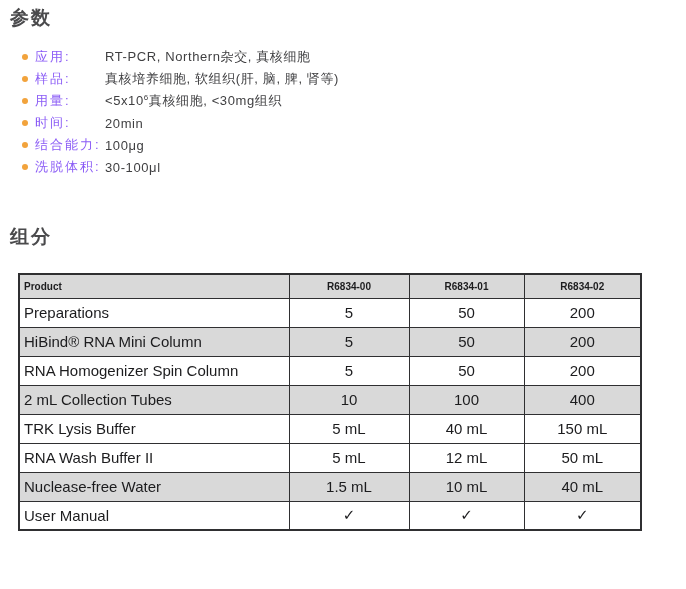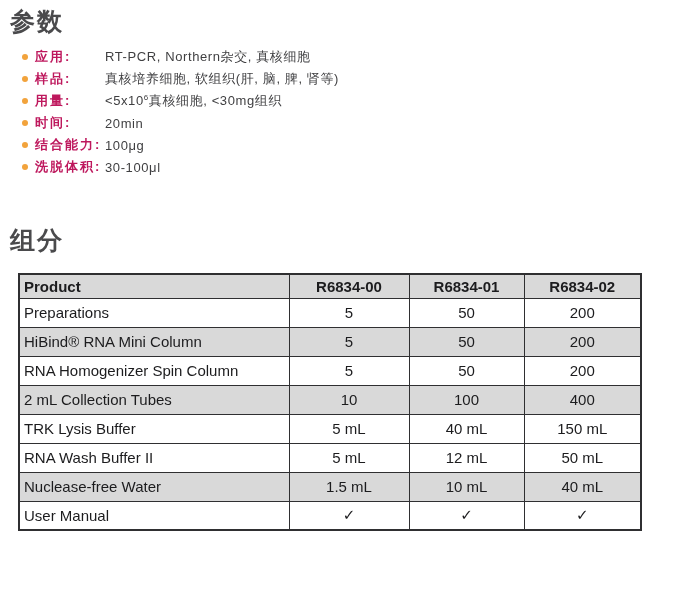--- a/index.html
+++ b/index.html
@@ -10,21 +10,21 @@
     font-family: "Liberation Sans", "DejaVu Sans", sans-serif;
     color: #3d3d3f;
     overflow: hidden;
   }
   .page { position: relative; width: 686px; height: 589px; }
 
   .section-title {
     position: absolute;
     left: 10px;
     margin: 0;
-    font-size: 25px;
+    font-size: 19px;
     font-weight: bold;
     color: #4a4a4c;
     letter-spacing: 2px;
   }
   #params-title { top: 5px; }
   #components-title { top: 224px; }
 
   .param-list {
     position: absolute;
     top: 46px; left: 0;
@@ -43,22 +43,21 @@
     width: 6px; height: 6px;
     border-radius: 50%;
     background: #f2a33c;
     margin-left: 22px;
     margin-right: 7px;
   }
   .param-label {
     flex: none;
     width: 70px;
     letter-spacing: 2px;
-    color: #be185d;
-    font-weight: bold;
+    color: #8b5cf6;
   }
   .param-value { letter-spacing: 0.6px; white-space: nowrap; }
   .param-value sup { font-size: 8px; line-height: 0; }
 
   .comp-table {
     position: absolute;
     top: 273px; left: 18px;
     width: 622px;
     border-collapse: collapse;
     table-layout: fixed;
@@ -67,21 +66,21 @@
     color: #1c1c1e;
   }
   .comp-table th, .comp-table td {
     border: 1px solid #2f2f31;
     padding: 0;
     vertical-align: middle;
     text-align: center;
     overflow: hidden;
     white-space: nowrap;
   }
-  .comp-table th { height: 24px; font-size: 15px; font-weight: bold; background: #d9d9d9; }
+  .comp-table th { height: 24px; font-size: 10px; font-weight: bold; background: #d9d9d9; }
   .comp-table td { height: 29px; }
   .comp-table th.product-col, .comp-table td.product-col {
     text-align: left;
     padding-left: 4px;
   }
   .comp-table tr.shaded td { background: #d9d9d9; }
   .checkmark { font-size: 15px; color: #1c1c1e; }
 </style>
 </head>
 <body>

